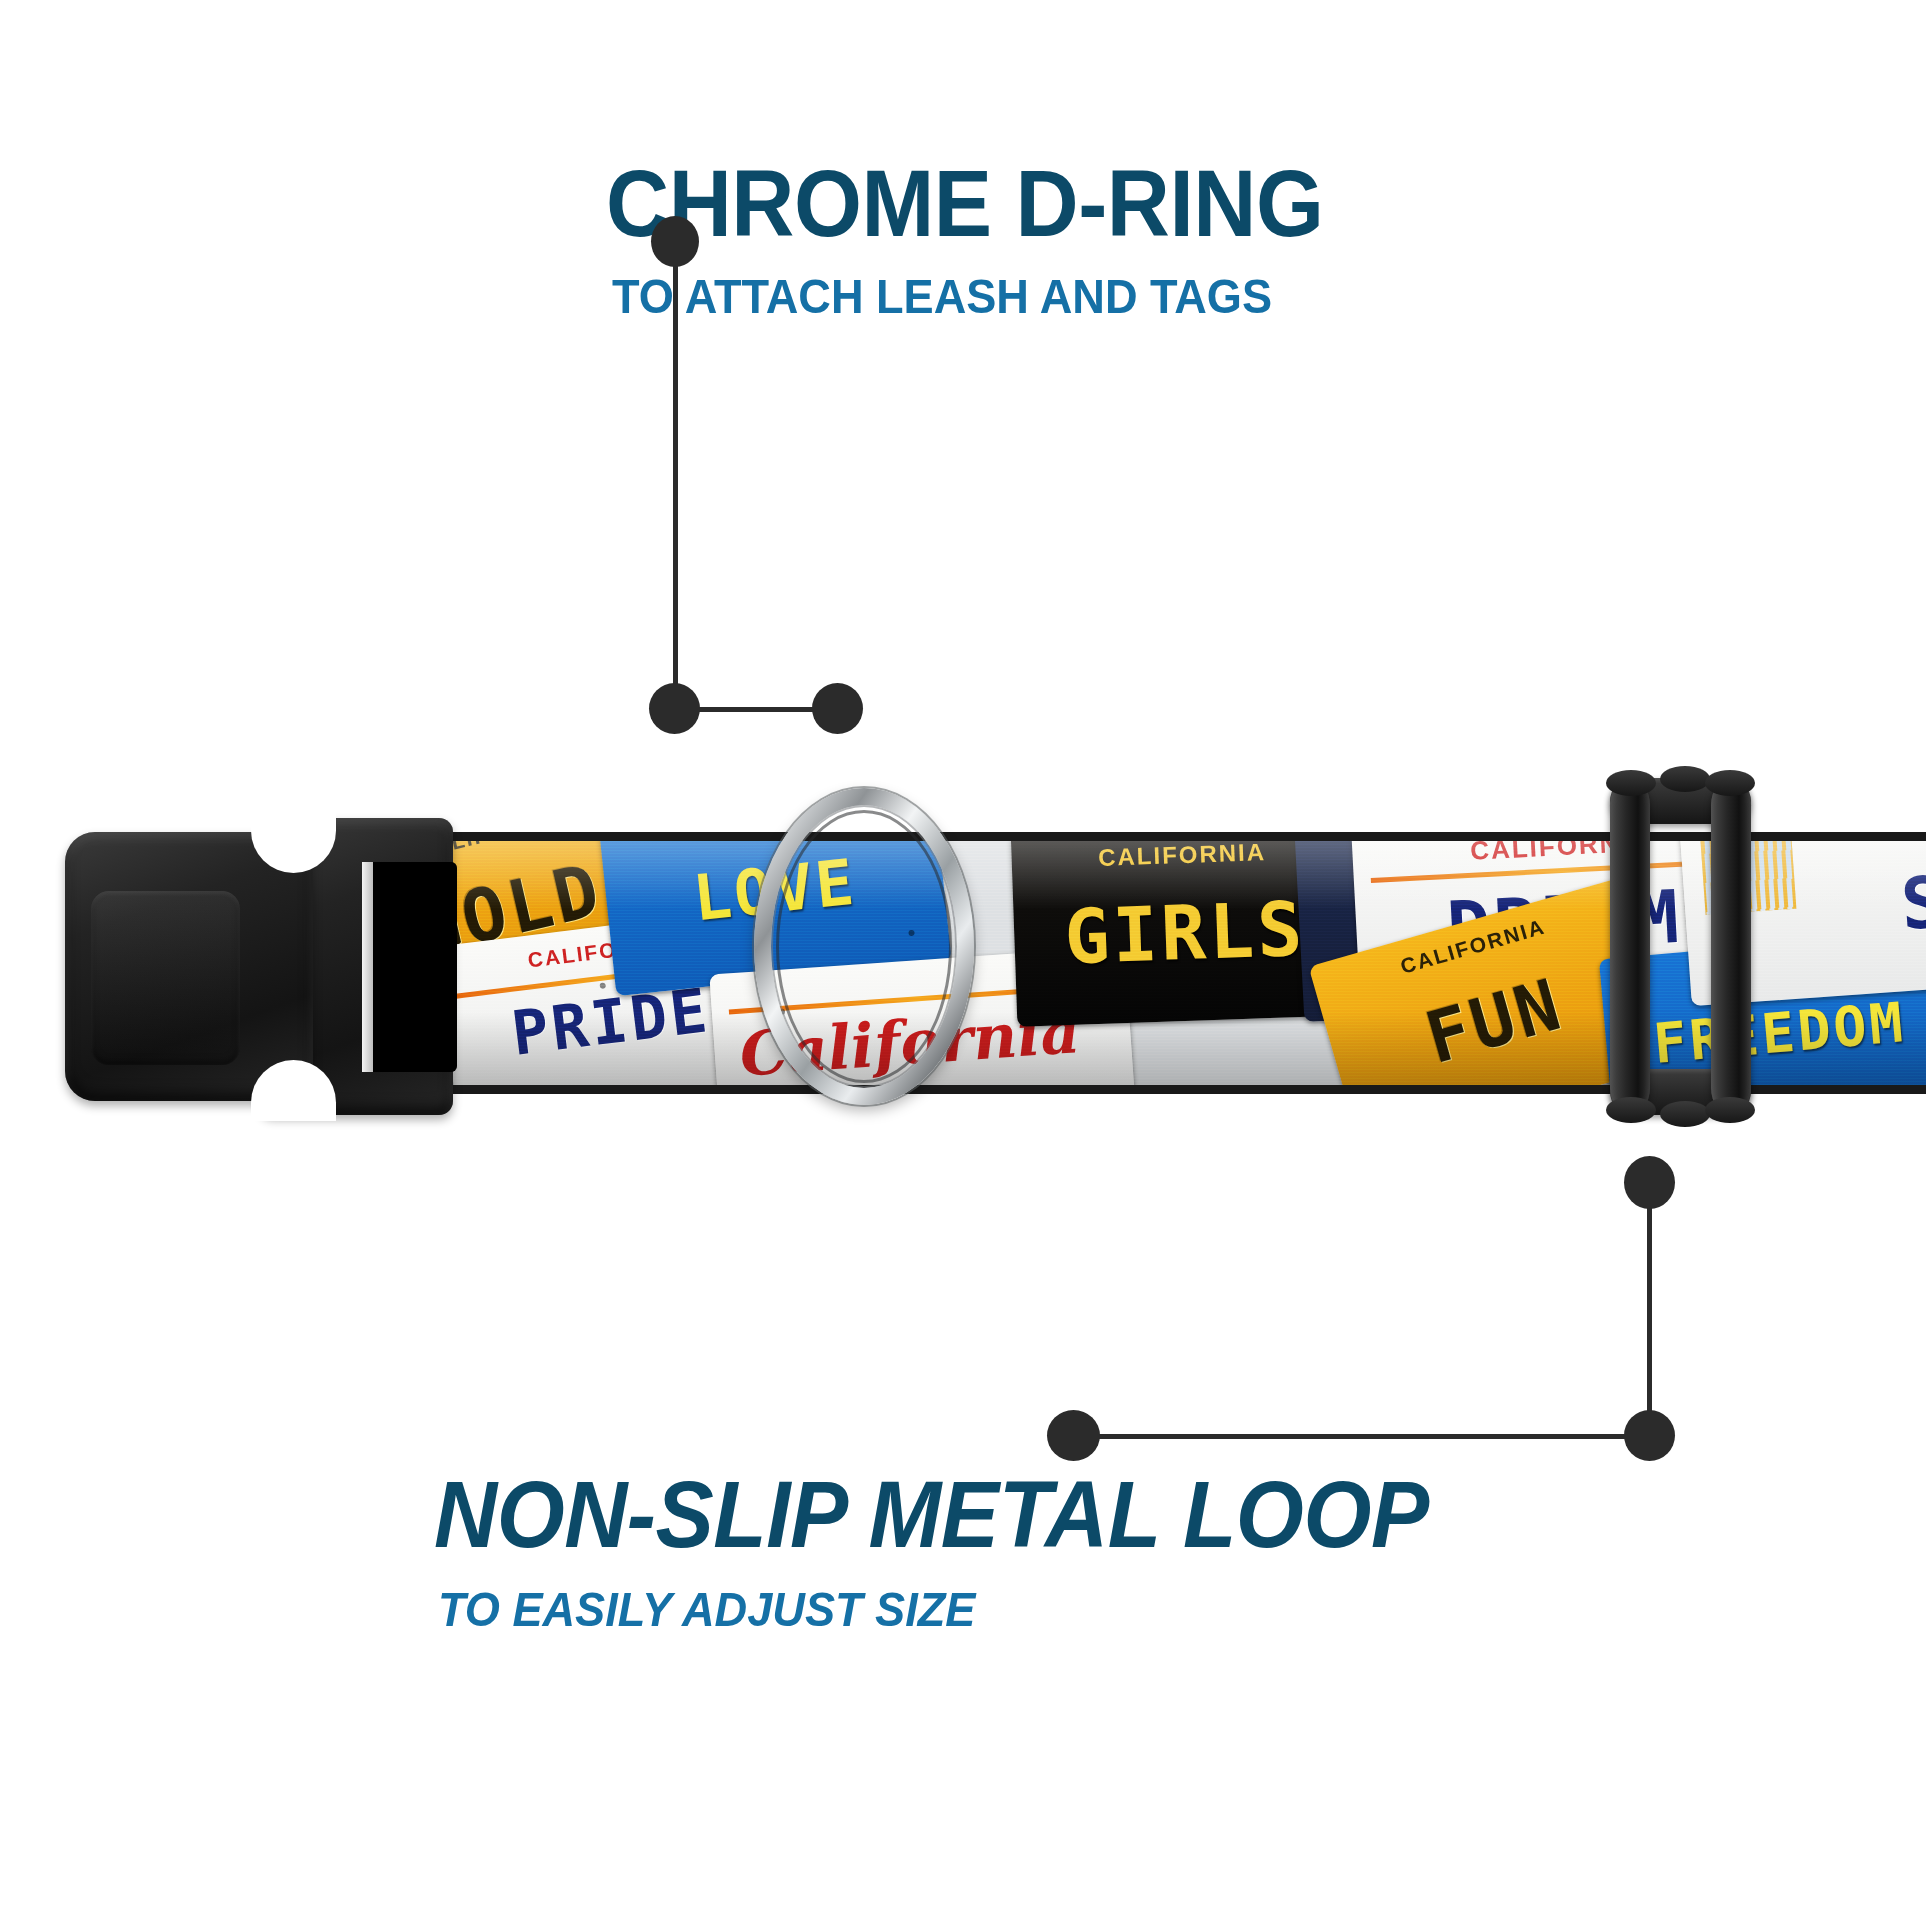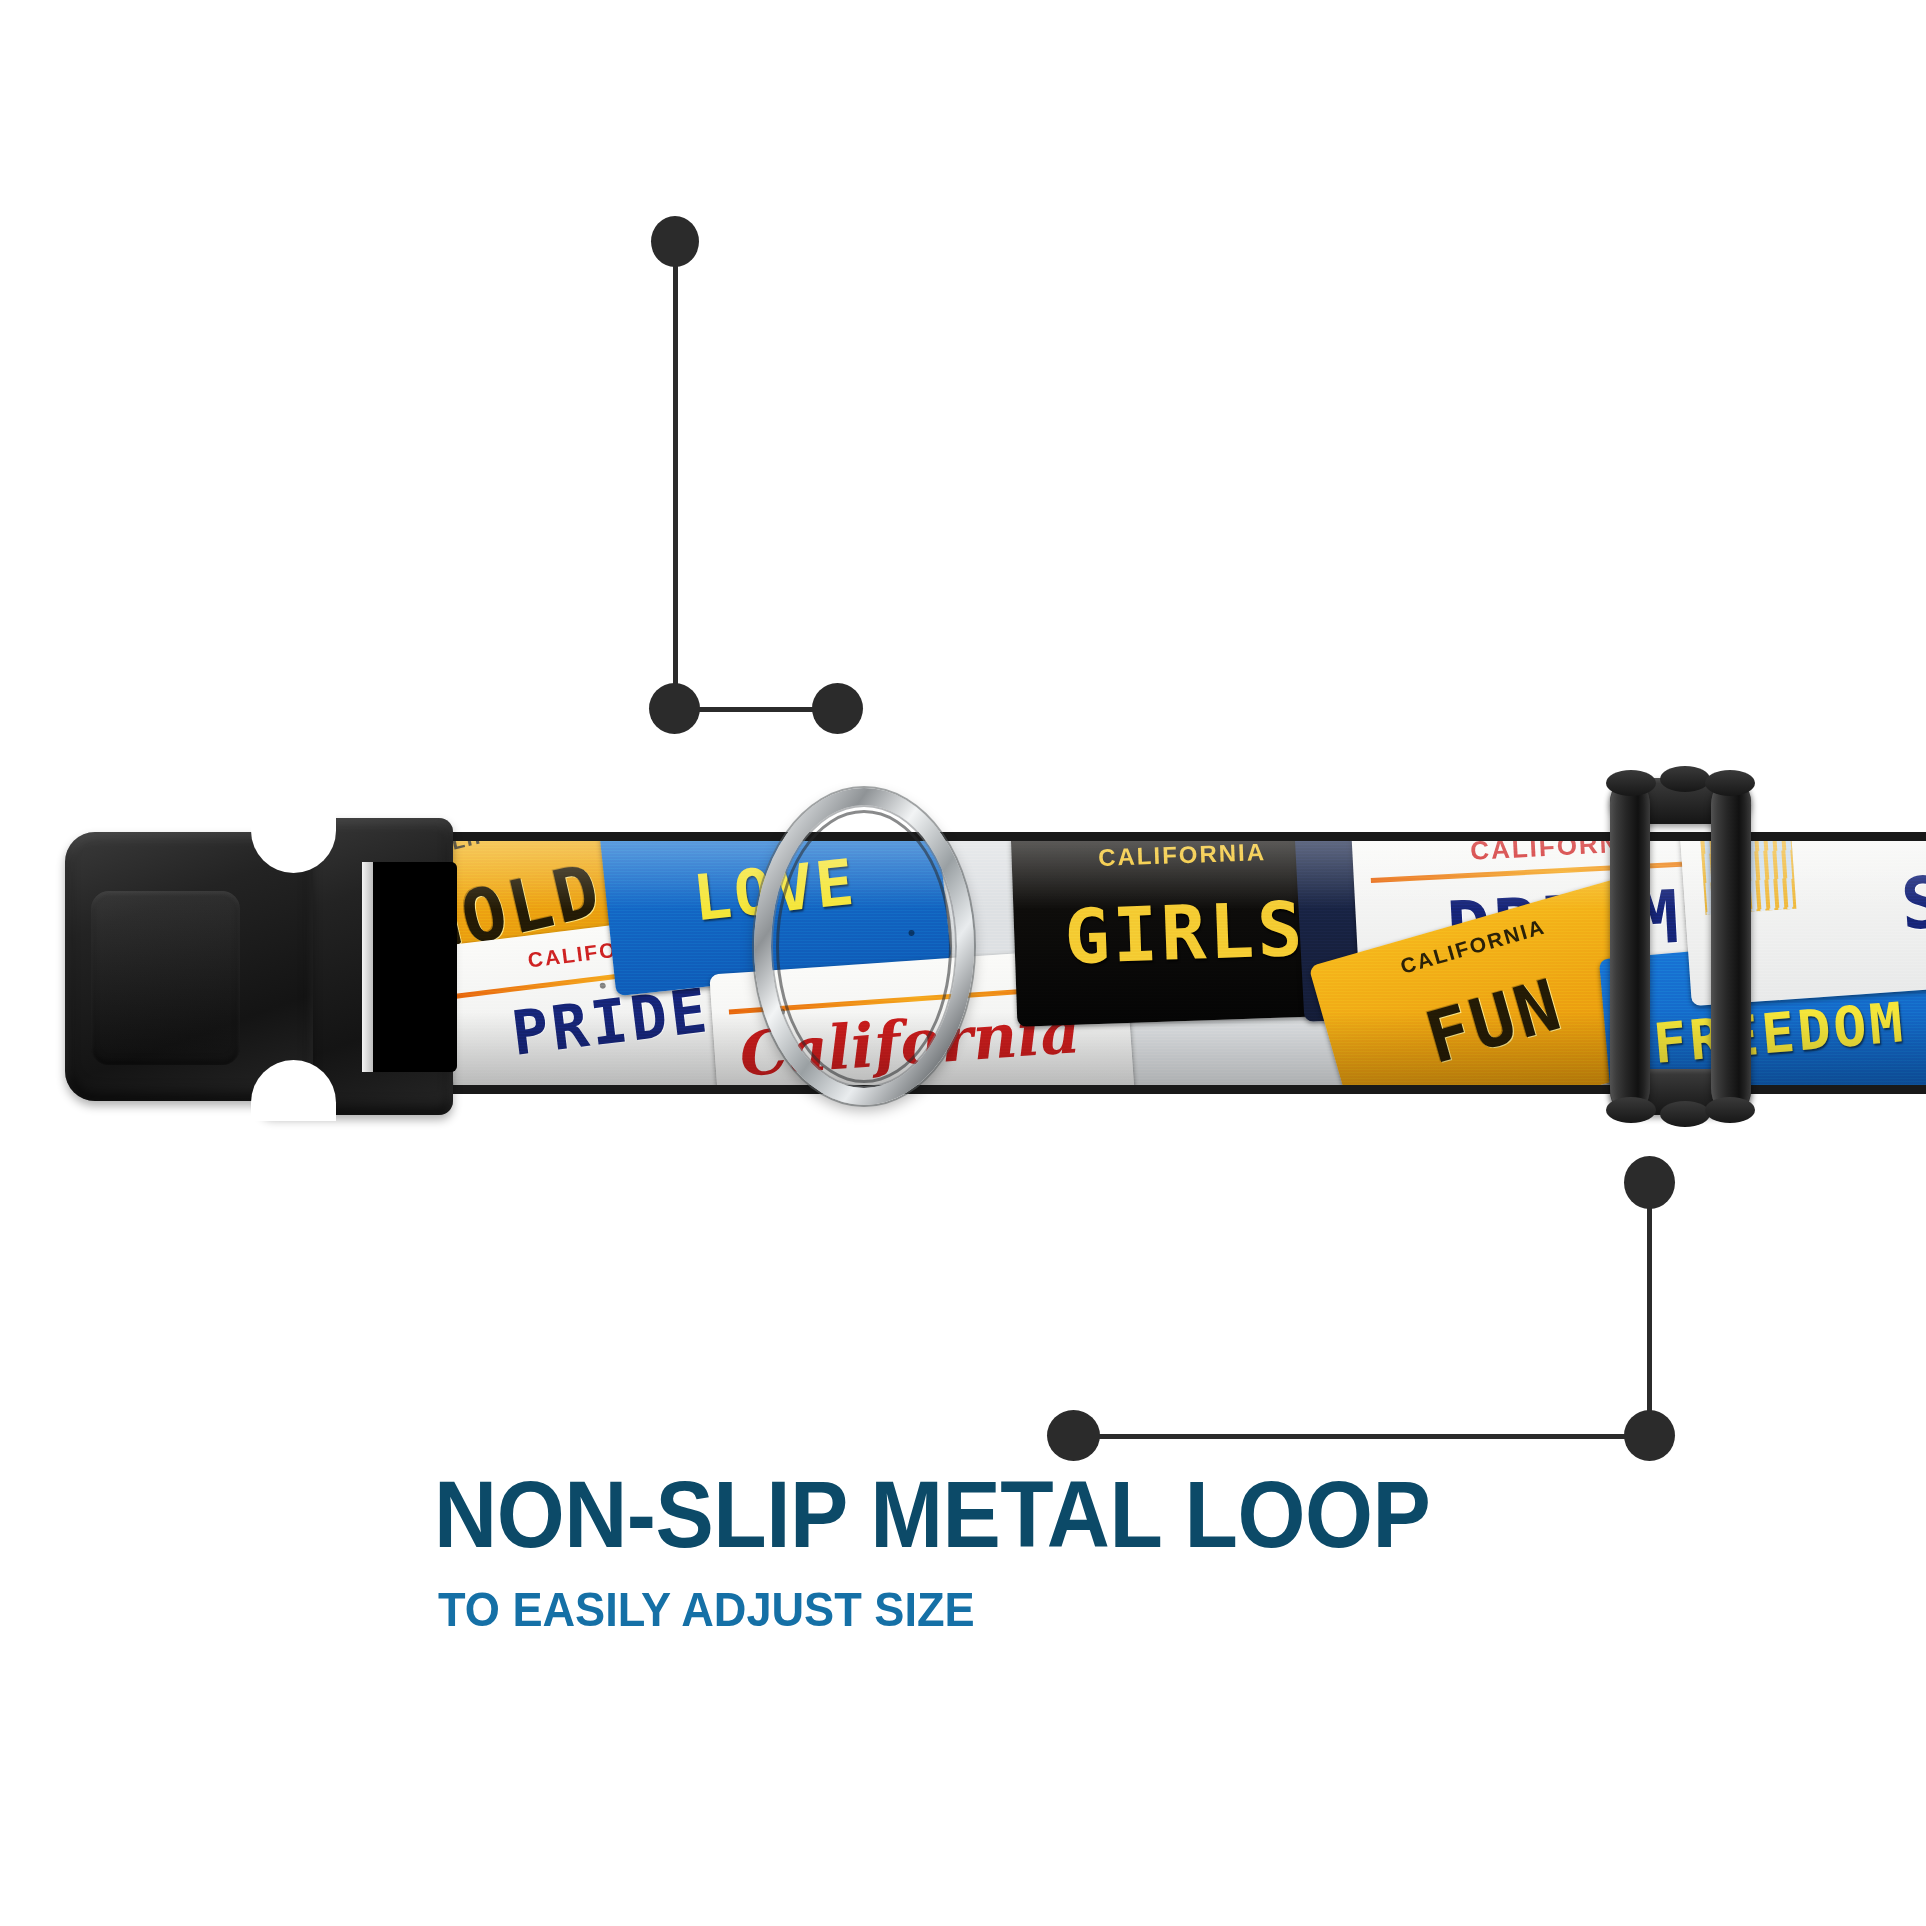--- a/index.html
+++ b/index.html
@@ -25,21 +25,21 @@
     font-weight:bold;
     line-height:1;
     white-space:nowrap;
     transform:scaleX(0.94);
   }
 
   #callout-top { left:606px; top:156px; }
   #callout-top .callout-title { font-size:95px; color:#0c4a68; transform-origin:left center; }
   #callout-top .callout-sub  { font-size:48px; color:#1570a6; margin-top:22px; margin-left:6px; transform-origin:left center; }
 
-  #callout-bottom { left:434px; top:1467px; }
+  #callout-bottom { left:434px; top:1467px;font-style:italic; }
   #callout-bottom .callout-title { font-size:95px; color:#0c4a68; transform-origin:left center; }
   #callout-bottom .callout-sub  { font-size:48px; color:#1570a6; margin-top:24px; margin-left:4px; transform-origin:left center; }
 
   
   #collar { position:absolute; left:0px; top:792px; width:1927px; height:356px; }
 
   
   .strap {
     position:absolute; top:40px; height:262px;
     overflow:hidden;
@@ -204,20 +204,24 @@
   
   .dot { position:absolute; border-radius:50%; background:#2b2b2b; }
   .vline { position:absolute; background:#2b2b2b; width:5px; }
   .hline { position:absolute; background:#2b2b2b; height:5px; }
 </style>
 </head>
 <body>
 
 <div id="stage">
 
+  <div class="callout" id="callout-top">
+    <div class="callout-title">CHROME D-RING</div>
+    <div class="callout-sub">TO ATTACH LEASH AND TAGS</div>
+  </div>
 
   <div class="callout" id="callout-bottom">
     <div class="callout-title">NON-SLIP METAL LOOP</div>
     <div class="callout-sub">TO EASILY ADJUST SIZE</div>
   </div>
 
   <div>
     <div class="dot" style="left:651px; top:216px; width:48px; height:51px;"></div>
     <div class="vline" style="left:673px; top:244px; height:465px;"></div>
     <div class="dot" style="left:649px; top:683px; width:51px; height:51px;"></div>

